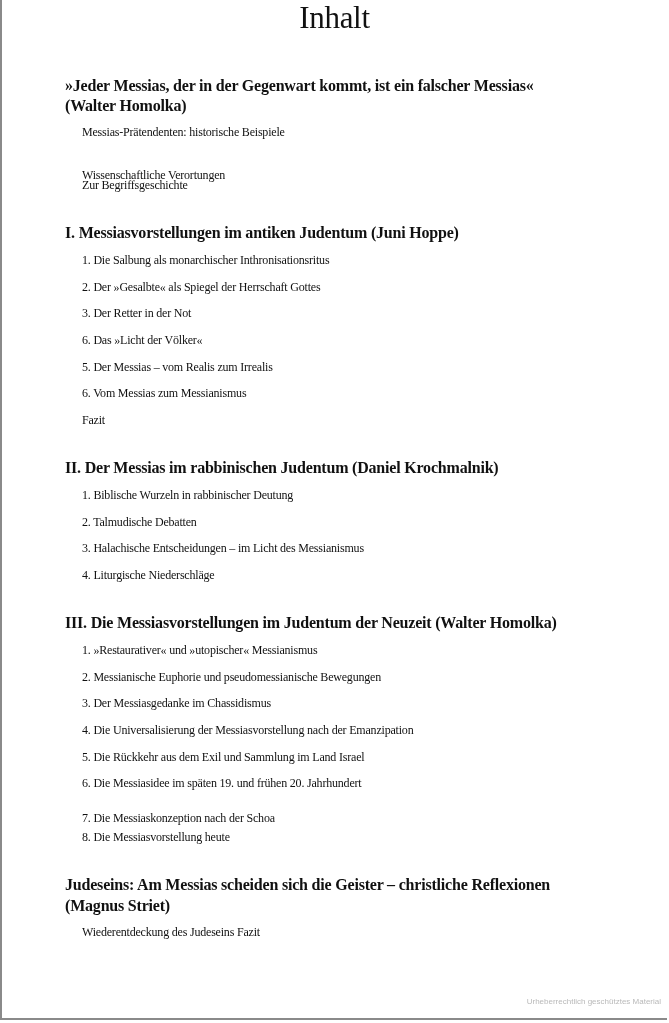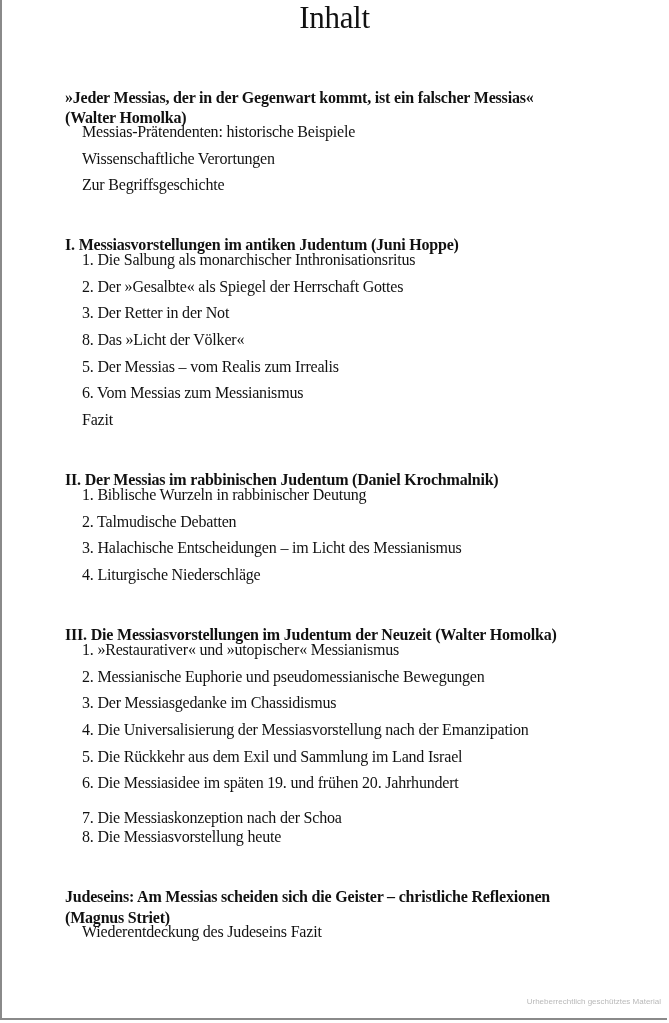--- a/index.html
+++ b/index.html
@@ -11,48 +11,47 @@
     position: absolute; left: 0; top: 0; width: 667px; height: 1020px;
     border-left: 2px solid #8a8a8a; border-bottom: 2px solid #8a8a8a; box-sizing: border-box;
   }
   .title {
     position: absolute; left: 0; right: 0; top: 0; text-align: center;
     font-size: 31px; line-height: 36px; letter-spacing: -0.3px;
   }
   .section-head {
     position: absolute; left: 65px; font-weight: bold; font-size: 16px; line-height: 20px;
     letter-spacing: -0.2px;
-    margin-top: 12px;
   }
   .entry {
-    position: absolute; left: 82px; font-size: 16px; line-height: 20px; letter-spacing: -0.2px;
+    position: absolute; left: 82px; font-size: 12px; line-height: 20px; letter-spacing: -0.2px;
   }
   .watermark {
     position: absolute; right: 8px; top: 997px; font-family: "Liberation Sans", sans-serif;
     font-size: 8px; color: #b9b9b9; padding-left: 8px;
   }
 </style>
 </head>
 <body>
 
 <div class="page-frame"></div>
 
 <div class="title">Inhalt</div>
 
 <div class="section-head" style="top:76px;">»Jeder Messias, der in der Gegenwart kommt, ist ein falscher Messias«</div>
 <div class="section-head" style="top:96px;">(Walter Homolka)</div>
 <div class="entry" style="top:122px;">Messias-Prätendenten: historische Beispiele</div>
-<div class="entry" style="top:149px;font-family:Liberation Serif, serif;">Wissenschaftliche Verortungen</div>
+<div class="entry" style="top:165px;font-family:Liberation Serif, serif;">Wissenschaftliche Verortungen</div>
 <div class="entry" style="top:175px;">Zur Begriffsgeschichte</div>
 
 <div class="section-head" style="top:223px;">I. Messiasvorstellungen im antiken Judentum (Juni Hoppe)</div>
 <div class="entry" style="top:250px;">1. Die Salbung als monarchischer Inthronisationsritus</div>
 <div class="entry" style="top:277px;">2. Der »Gesalbte« als Spiegel der Herrschaft Gottes</div>
 <div class="entry" style="top:303px;">3. Der Retter in der Not</div>
-<div class="entry" style="top:330px;">8. Das »Licht der Völker«</div>
+<div class="entry" style="top:330px;">6. Das »Licht der Völker«</div>
 <div class="entry" style="top:357px;">5. Der Messias – vom Realis zum Irrealis</div>
 <div class="entry" style="top:383px;">6. Vom Messias zum Messianismus</div>
 <div class="entry" style="top:410px;">Fazit</div>
 
 <div class="section-head" style="top:458px;">II. Der Messias im rabbinischen Judentum (Daniel Krochmalnik)</div>
 <div class="entry" style="top:485px;">1. Biblische Wurzeln in rabbinischer Deutung</div>
 <div class="entry" style="top:512px;">2. Talmudische Debatten</div>
 <div class="entry" style="top:538px;">3. Halachische Entscheidungen – im Licht des Messianismus</div>
 <div class="entry" style="top:565px;">4. Liturgische Niederschläge</div>
 

